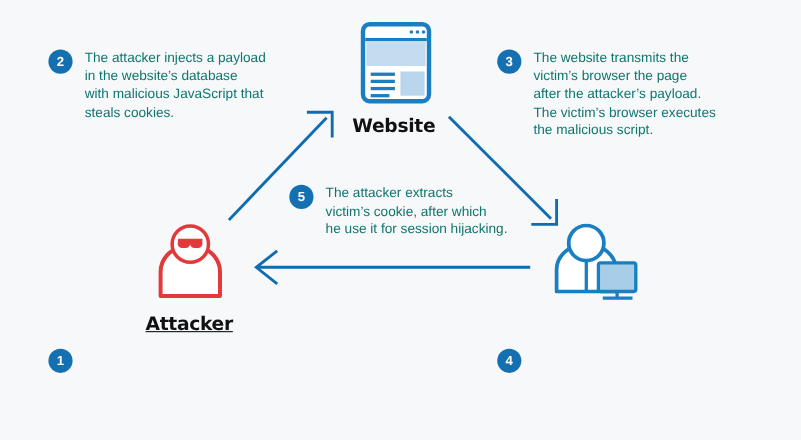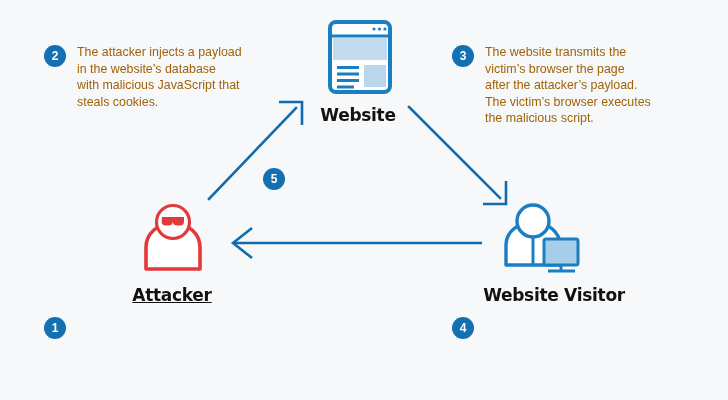--- a/index.html
+++ b/index.html
@@ -33,21 +33,21 @@
     font-size: 12px;
     font-weight: bold;
     line-height: 22px;
     text-align: center;
     margin-right: 11px;
     margin-top: 1px;
   }
   .step-text {
     font-size: 12.4px;
     line-height: 16.6px;
-    color: #a16207;
+    color: #0f766e;
     white-space: pre-line;
   }
 
   
   .node-label {
     position: absolute;
     font-family: "DejaVu Sans", sans-serif;
     font-weight: bold;
     font-size: 17px;
     letter-spacing: -0.3px;
@@ -135,41 +135,43 @@
       <path d="M22 23 L33 35 L44 23 A20 20 0 0 1 22 23 Z" fill="#a8cde8"></path>
       <line x1="33" y1="35" x2="33" y2="62" stroke="#1a7ec2" stroke-width="3"></line>
 
       <circle cx="33" cy="18" r="16" fill="#ffffff" stroke="#1a7ec2" stroke-width="3.4"></circle>
 
       <rect x="44" y="36" width="34" height="26" rx="2" ry="2" fill="#a8cde8" stroke="#1a7ec2" stroke-width="3"></rect>
       <line x1="61" y1="62" x2="61" y2="67" stroke="#1a7ec2" stroke-width="3"></line>
       <line x1="48" y1="68" x2="75" y2="68" stroke="#1a7ec2" stroke-width="3"></line>
     </svg>
   </div>
-  <div class="node-label" style="left:554px; top:285px;">Website Visitor</div>
 
   <div class="step" style="left:44px; top:44px; width:240px;">
     <div class="badge">2</div>
     <div class="step-text">The attacker injects a payload
 in the website’s database
 with malicious JavaScript that
 steals cookies.</div>
   </div>
 
   <div class="step" style="left:452px; top:44px; width:240px;">
     <div class="badge">3</div>
     <div class="step-text">The website transmits the
 victim’s browser the page
 after the attacker’s payload.
 The victim’s browser executes
 the malicious script.</div>
   </div>
 
   <div class="step" style="left:263px; top:167px; width:230px;">
     <div class="badge">5</div>
+    <div class="step-text">The attacker extracts
+victim’s cookie, after which
+he use it for session hijacking.</div>
   </div>
 
   <div class="step" style="left:44px; top:316px; width:230px;">
     <div class="badge">1</div>
   </div>
 
   <div class="step" style="left:452px; top:316px; width:250px;">
     <div class="badge">4</div>
   </div>
 

